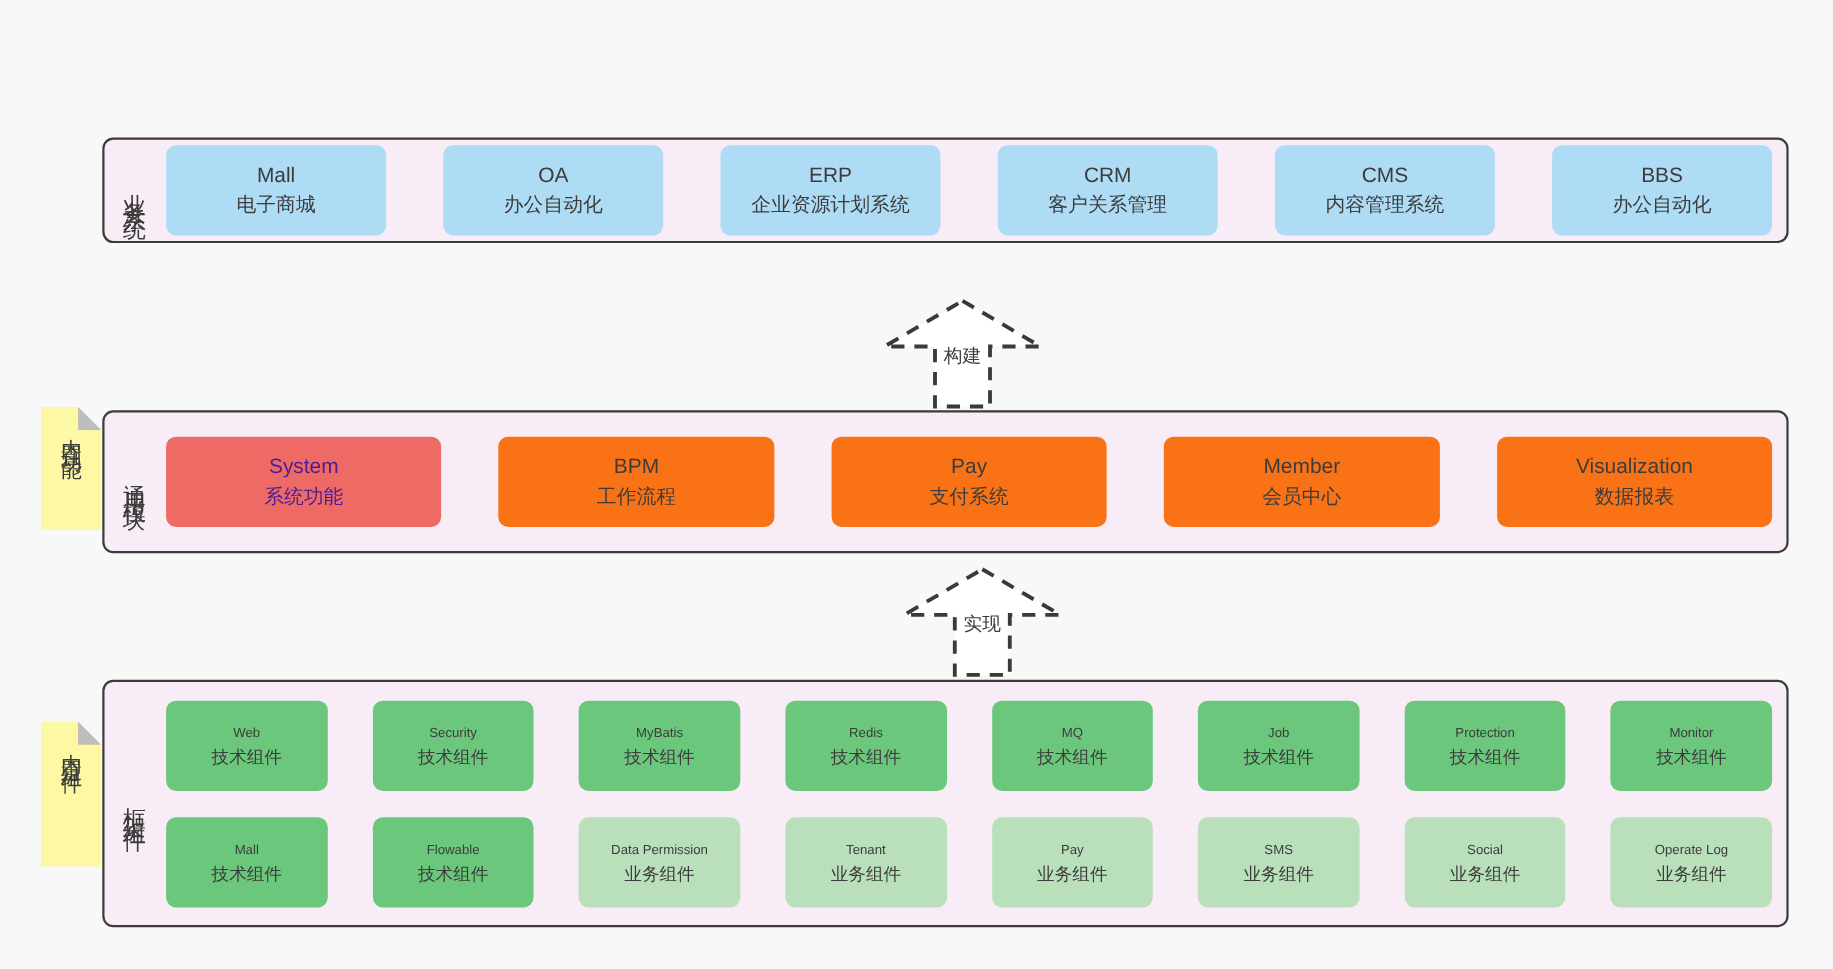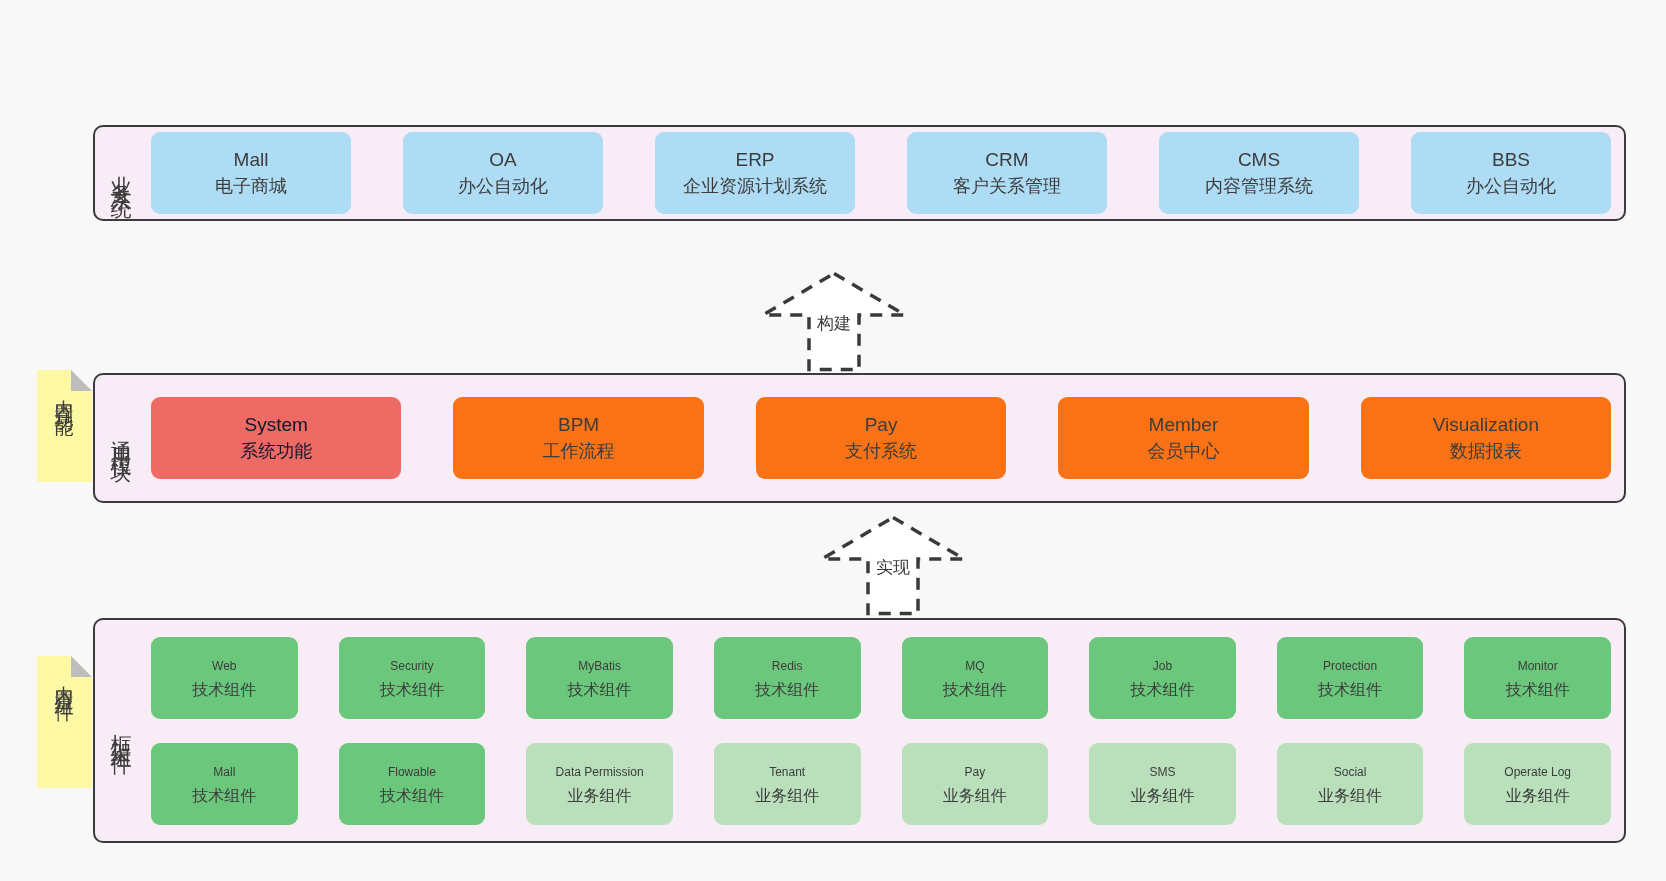--- a/index.html
+++ b/index.html
@@ -29,42 +29,42 @@
     text-align:center;line-height:27px;
   }
   .bn{font-size:19px;}
   .bd{font-size:18px;}
   .rows{flex:1;display:flex;flex-direction:column;justify-content:center;gap:24px;padding-right:13px;}
   .row{display:flex;gap:41px;}
   .row .box{line-height:24px;padding:0 6px;box-sizing:border-box;}
   .row .bn{font-size:12px;}
   .row .bd{font-size:16px;}
   .c-blue{background:#aedcf5;}
-  .c-red{background:#ee6a64;color:#0f172a;}
+  .c-red{background:#ee6a64;color:#4c1d95;}
   .c-pink{background:#f97316;}
   .c-green{background:#6bc77c;}
   .c-lgreen{background:#b9e0bb;}
   .sticky{
     position:absolute;left:37px;width:55px;background:#fcf8a3;z-index:1;
     clip-path:polygon(0 0,calc(100% - 21px) 0,100% 21px,100% 100%,0 100%);
     display:flex;justify-content:center;
   }
   .sticky1{top:370px;height:112px;}
   .sticky2{top:656px;height:132px;}
   .sticky-fold{
     position:absolute;top:0;right:0;width:21px;height:21px;
     background:linear-gradient(to bottom left,rgba(0,0,0,0) 49.5%,#bdbdbd 50%);
   }
   .sticky-text{
     writing-mode:vertical-lr;text-orientation:upright;
     font-size:19px;letter-spacing:6px;color:#3a3a3a;line-height:1;
     padding-top:14px;
   }
   .arrow{position:absolute;width:150px;height:101px;z-index:2;}
-  .arrow1{left:759px;top:271px;}
+  .arrow1{left:800px;top:271px;}
   .arrow2{left:818px;top:515px;}
   .arrow svg{display:block;width:150px;height:101px;}
   .arrow-label{
     position:absolute;left:50%;top:40px;transform:translateX(-50%);
     background:#ffffff;font-size:17px;color:#3c3c3c;padding:1px 3px;white-space:nowrap;
   }
 </style>
 </head>
 <body>
 

